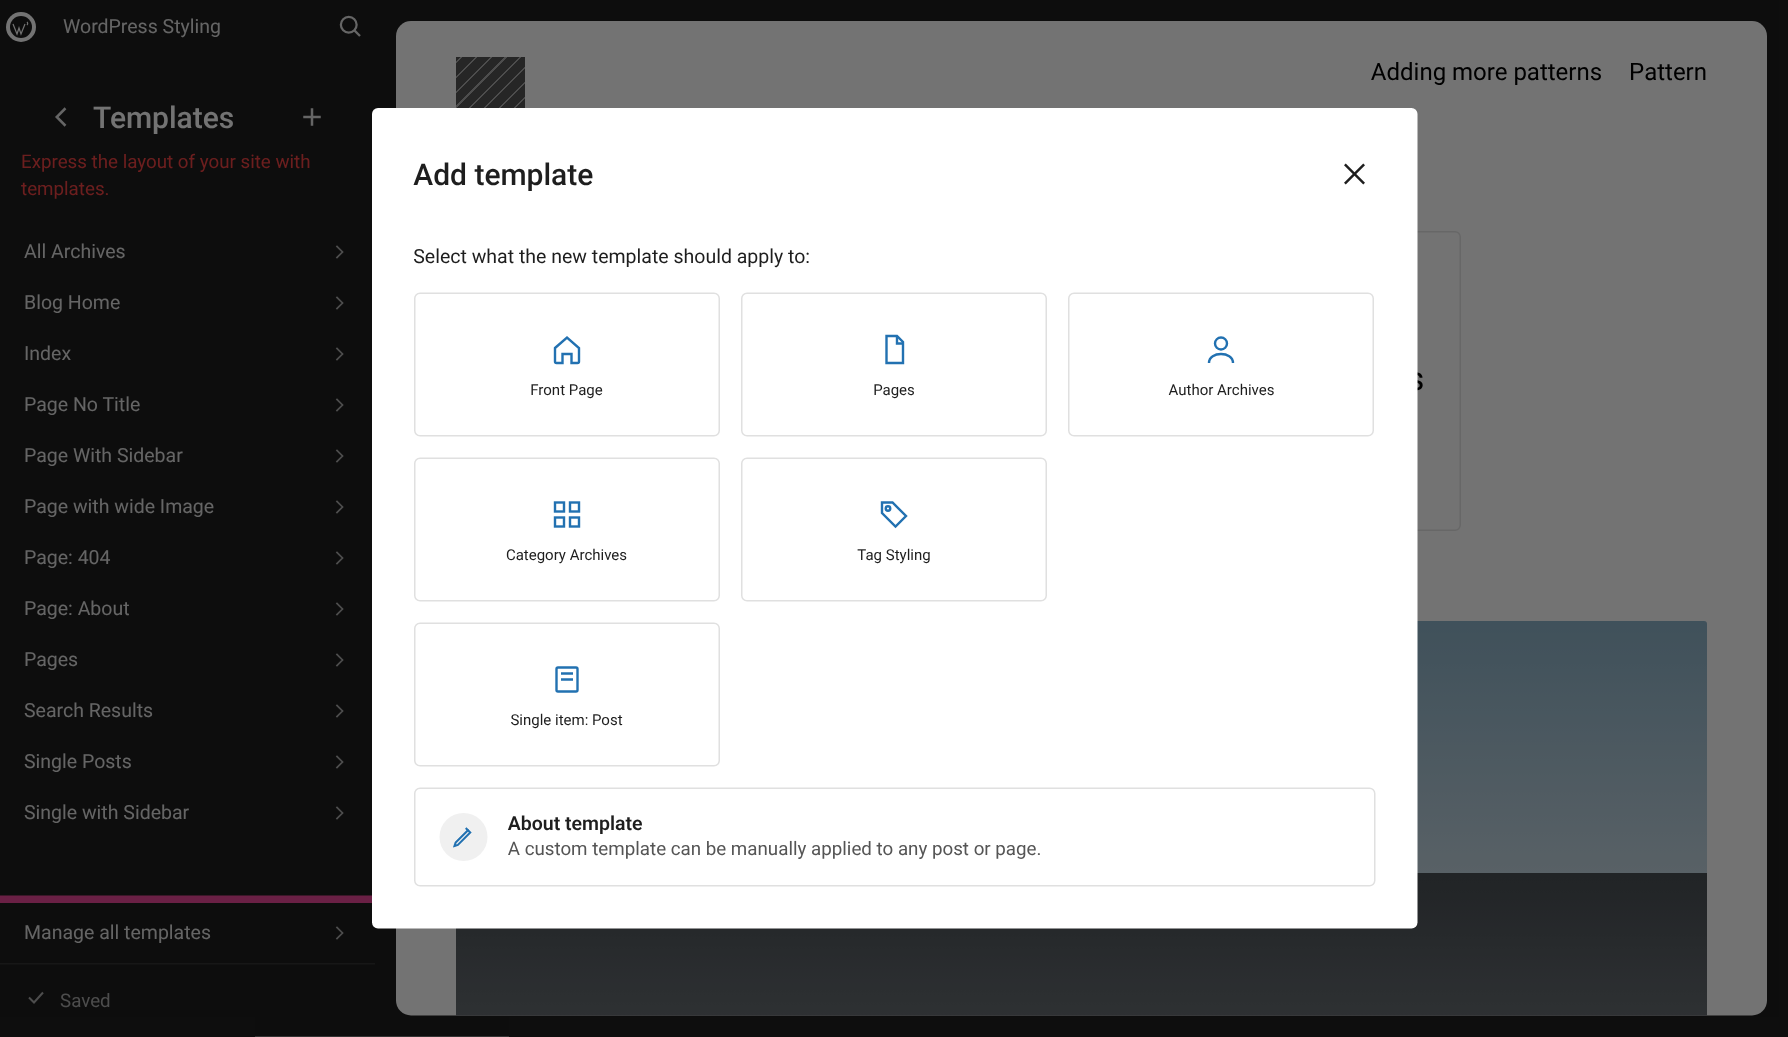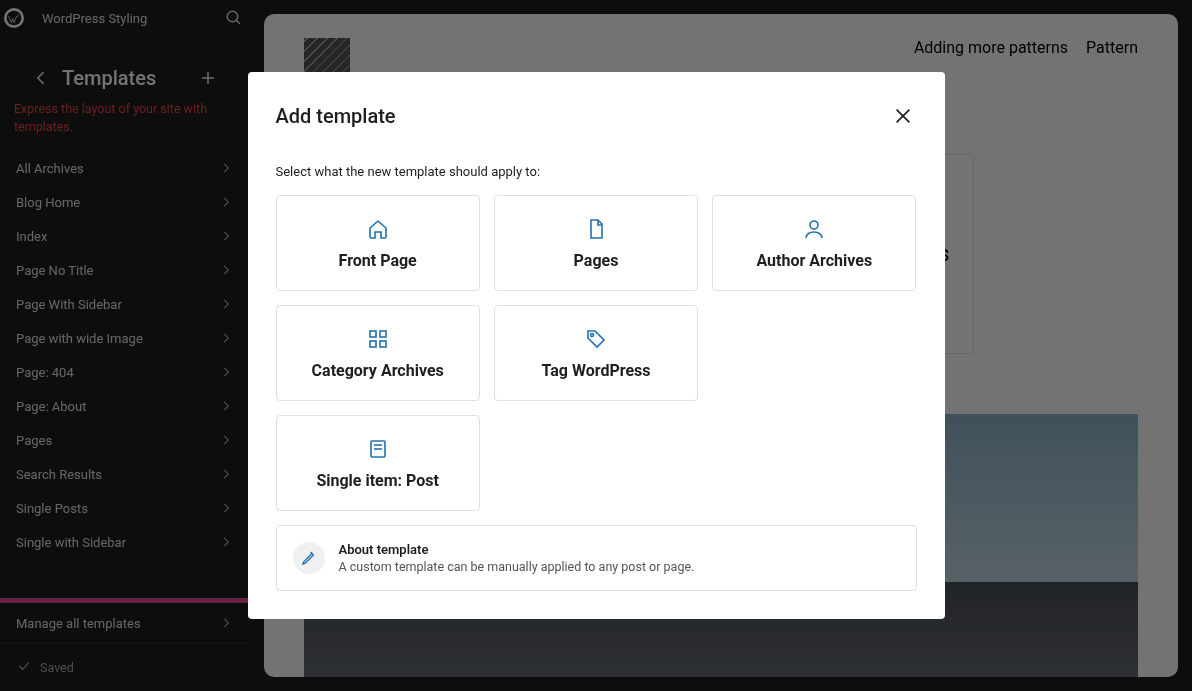--- a/index.html
+++ b/index.html
@@ -42,21 +42,21 @@
     .overlay { position:absolute; inset:0; background: rgba(0,0,0,0.55); display:flex; align-items:center; justify-content:center; }
     .modal { width: 697px; background:#fff; border-radius: 4px; color:#1e1e1e; padding: 30px 28px 28px; }
     .modal-header { display:flex; align-items:center; justify-content:space-between; }
     .modal-title { font-size: 20px; font-weight: 500; }
     .close-btn { background:none; border:none; width:28px; height:28px; display:flex;align-items:center;justify-content:center; cursor:pointer; color:#1e1e1e; }
     .modal-desc { margin-top: 34px; font-size: 13px; color: #1e1e1e; }
     .grid { display:grid; grid-template-columns: repeat(3, 1fr); gap: 14px; margin-top: 16px; }
     .tile { border: 1px solid #e0e0e0; border-radius: 4px; height: 96px; display:flex; flex-direction:column; align-items:center; justify-content:center; gap: 10px; cursor:pointer; }
     .tile-icon { width: 24px; height: 24px; color: var(--wp-admin-theme-color,#2271b1); display:flex;align-items:center;justify-content:center; }
     .tile-icon svg { width:24px; height:24px; stroke: #2271b1; fill: none; stroke-width:1.6; }
-    .tile-label { font-size: 16px; font-weight: 700; color:#1e1e1e; }
+    .tile-label { font-size: 10px; font-weight: 400; color:#1e1e1e; }
 
     .custom-tile { grid-column: 1 / -1; border:1px solid #e0e0e0; border-radius:4px; display:flex; align-items:center; gap: 14px; padding: 16px; cursor:pointer; }
     .custom-icon { width:32px; height:32px; border-radius:50%; background:#f0f0f0; display:flex;align-items:center;justify-content:center; flex-shrink:0; }
     .custom-icon svg { width:18px;height:18px; stroke:#2271b1; fill:none; stroke-width:1.8; }
     .custom-title { font-size: 13px; font-weight: 600; color:#1e1e1e; }
     .custom-sub { font-size: 12.5px; color: #555; margin-top: 2px; }
 
     .single-row { display:grid; grid-template-columns: repeat(3, 1fr); gap:14px; margin-top:14px; }
   </style>
 </head>
@@ -278,21 +278,21 @@
           </div>
         <div class="tile-label">Category Archives</div>
       </div>
       <div class="tile">
         <div class="tile-icon">
             <svg viewBox="0 0 24 24">
               <path d="M4 4h7l9 9-7 7-9-9z"></path>
               <circle cx="8" cy="8" r="1.5"></circle>
             </svg>
           </div>
-        <div class="tile-label">Tag WordPress</div>
+        <div class="tile-label">Tag Styling</div>
       </div>
     </div>
 
     <div class="single-row">
       <div class="tile">
         <div class="tile-icon">
             <svg viewBox="0 0 24 24">
               <rect x="5" y="4" width="14" height="16" rx="1"></rect>
               <line x1="8" y1="8" x2="16" y2="8"></line>
               <line x1="8" y1="12" x2="16" y2="12"></line>

